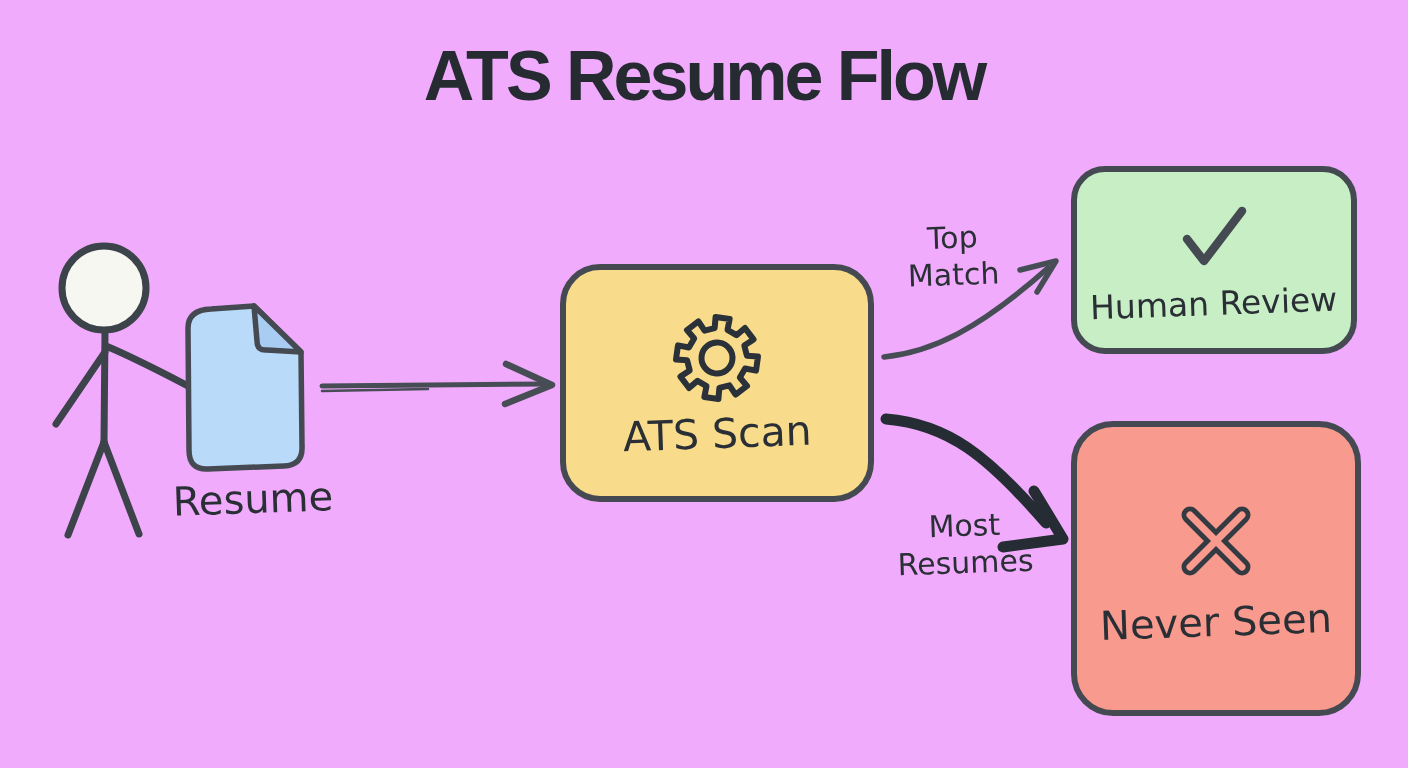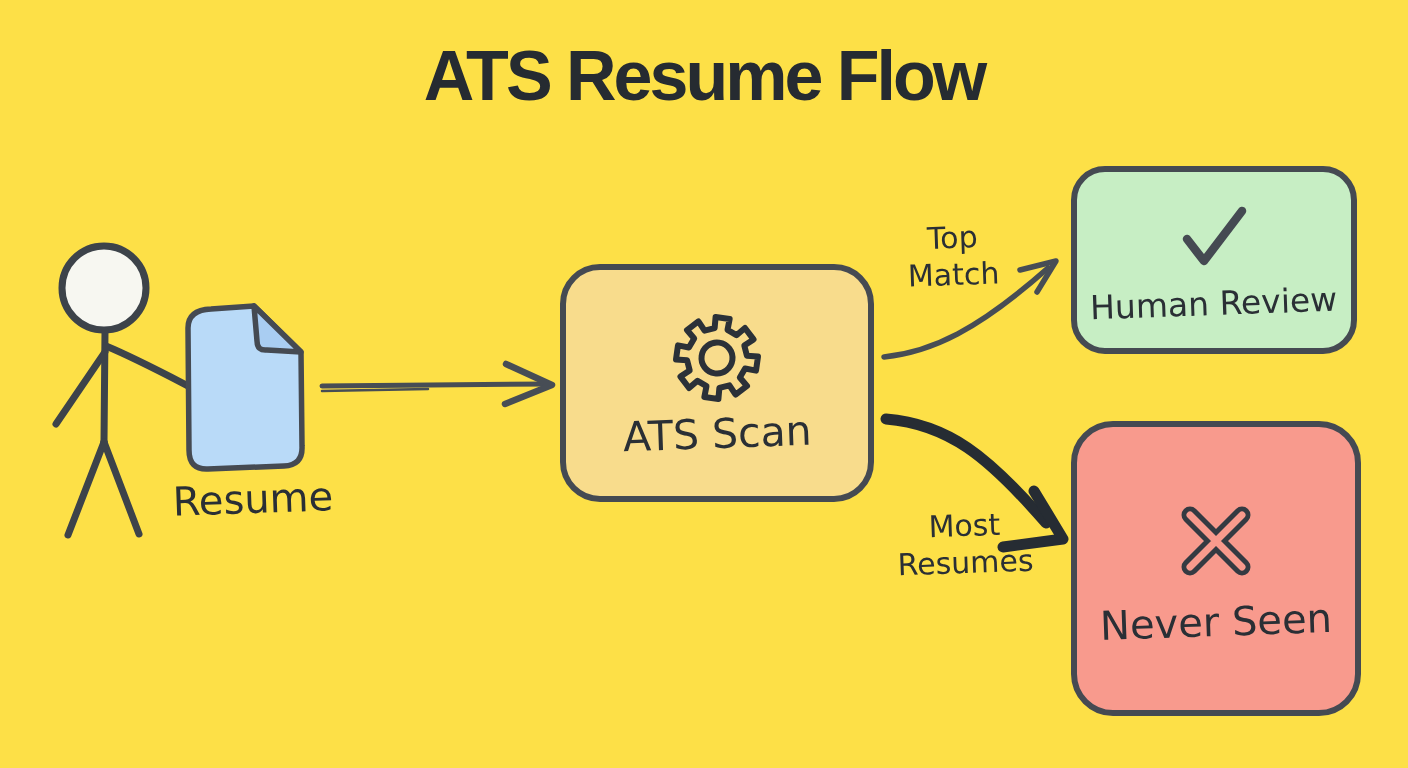--- a/index.html
+++ b/index.html
@@ -1,20 +1,20 @@
 <!DOCTYPE html>
 <html><head>
 <meta charset="utf-8">
 <style>
   html, body { margin: 0; padding: 0; background: #ffffff; }
   .canvas {
     position: relative;
     width: 1408px;
     height: 768px;
-    background: #fde047;
+    background: #f0abfc;
     overflow: hidden;
     font-family: "DejaVu Sans", sans-serif;
   }
   .title {
     position: absolute;
     top: 36px;
     left: 0;
     width: 100%;
     margin: 0;
     text-align: center;

